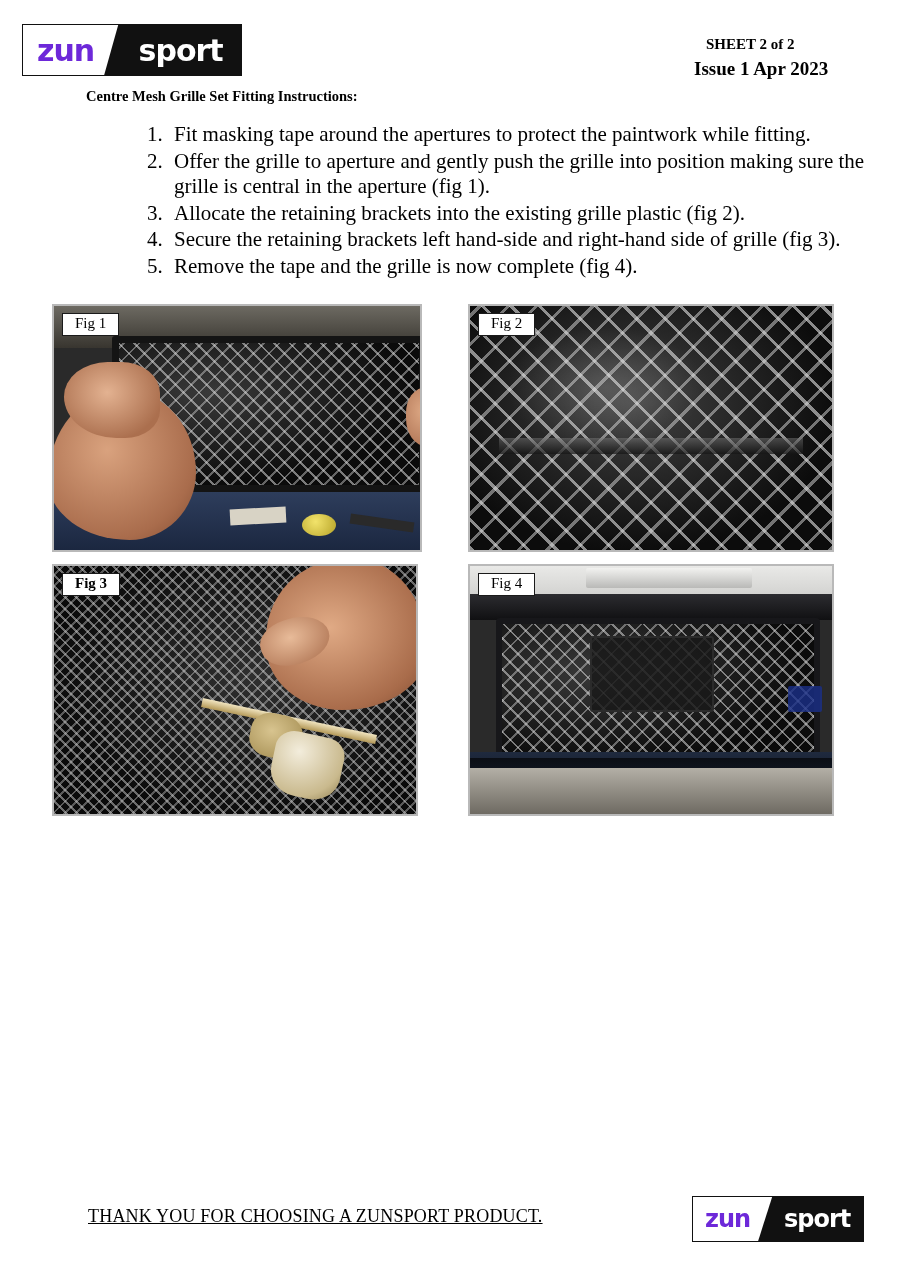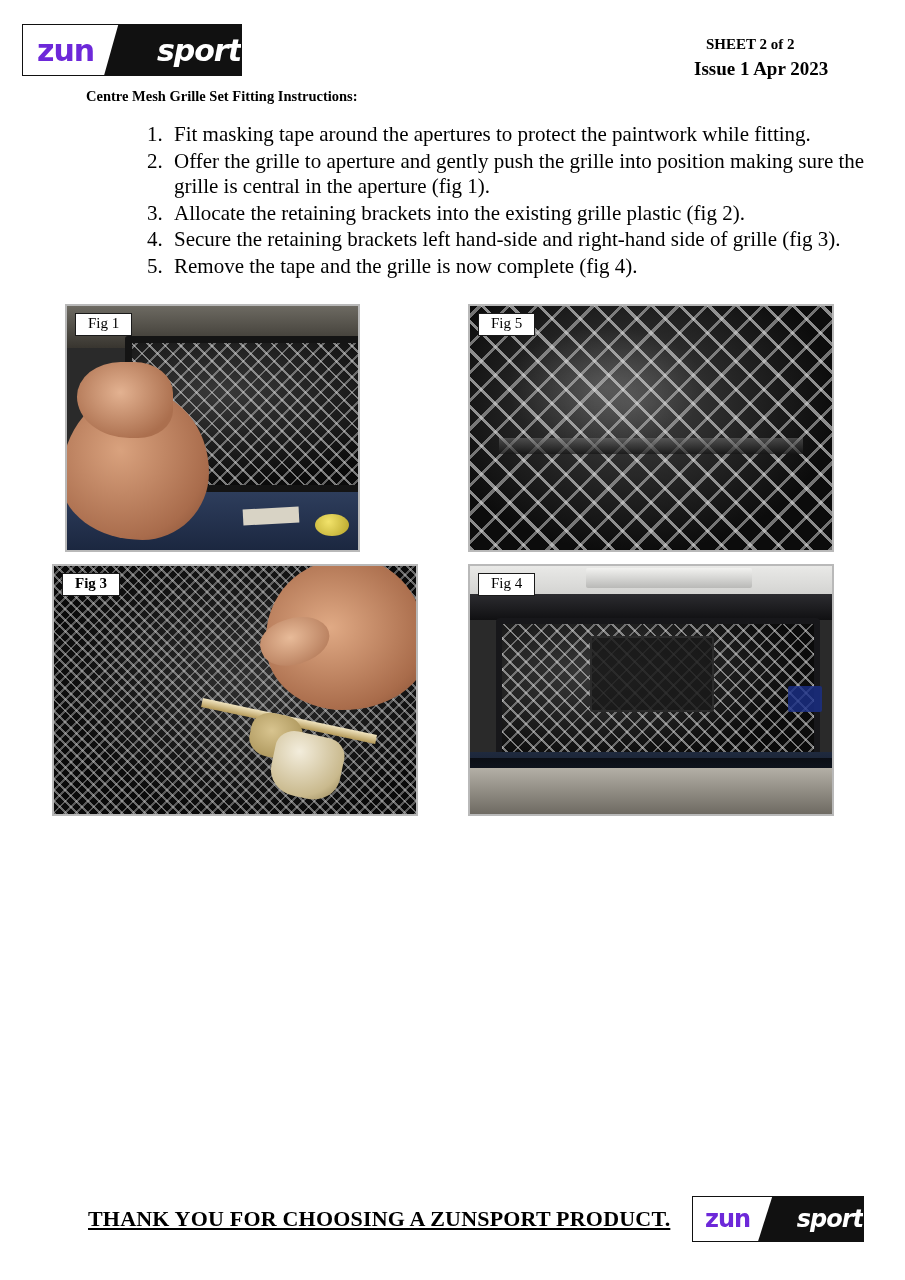--- a/index.html
+++ b/index.html
@@ -41,23 +41,22 @@
     font-size: 30px;
     letter-spacing: -1px;
     color: #6d28d9;
   }
   .logo-sport-wrap {
     flex: 1 1 auto;
     align-self: stretch;
     background: #111111;
     display: flex;
     align-items: center;
-    justify-content: flex-end;
+    justify-content: center;
     clip-path: polygon(14px 0, 100% 0, 100% 100%, 0 100%);
-    font-style: italic;
   }
   .logo-sport {
     font-family: "DejaVu Sans", sans-serif;
     font-weight: bold;
     font-size: 30px;
     letter-spacing: -1px;
     color: #ffffff;
     padding-left: 16px;
   }
 
@@ -115,21 +114,21 @@
   .fig-label {
     position: absolute;
     left: 8px; top: 7px;
     background: #ffffff;
     border: 1px solid #1a1a1a;
     padding: 2px 12px 3px 12px;
     font-size: 15px;
     z-index: 6;
     line-height: 1.05;
   }
-  #fig1 { left: 65px;  top: 304px; width: 295px; height: 248px; }
+  #fig1 { left: 52px;  top: 304px; width: 370px; height: 248px; }
   #fig2 { left: 468px; top: 304px; width: 366px; height: 248px; }
   #fig3 { left: 52px;  top: 564px; width: 366px; height: 252px; font-weight: bold; }
   #fig4 { left: 468px; top: 564px; width: 366px; height: 252px; }
 
   .photo { position: absolute; inset: 0; }
 
   
   .mesh {
     position: absolute;
     inset: 0;
@@ -233,22 +232,22 @@
     background: linear-gradient(180deg,#b3afa6,#6e6a62); }
   #fig4 .shadow { position:absolute; left:0; bottom:30px; width:100%; height:26px;
     background: linear-gradient(180deg, rgba(0,0,0,0.65), rgba(0,0,0,0.1)); }
   #fig4 .tag { position:absolute; right:10px; top:120px; width:34px; height:26px;
     background:#1a2f8a; opacity:.8; border-radius:2px; }
 
   
   .footer-text {
     position: absolute;
     left: 88px; top: 1206px;
-    font-size: 22px;
-    font-weight: bold;
+    font-size: 18px;
+    font-weight: normal;
     text-decoration: underline;
     letter-spacing: 0.2px;
   }
   .footer-logo {
     position: absolute;
     left: 692px; top: 1196px;
     width: 172px; height: 46px;
     border: 1px solid #111;
     background: #ffffff;
     display: flex;
@@ -300,21 +299,21 @@
   </div>
   <div class="fig-label">Fig 1</div>
 </div>
 
 <div class="fig" id="fig2">
   <div class="photo">
     <div class="mesh coarse"></div>
     <div class="bracket"></div>
     <div class="glow"></div>
   </div>
-  <div class="fig-label">Fig 5</div>
+  <div class="fig-label">Fig 2</div>
 </div>
 
 <div class="fig" id="fig3">
   <div class="photo">
     <div class="mesh fine"></div>
     <div class="hand"></div>
     <div class="finger"></div>
     <div class="screwdriver-shaft"></div>
     <div class="sleeve"></div>
     <div class="screwdriver-handle"></div>

